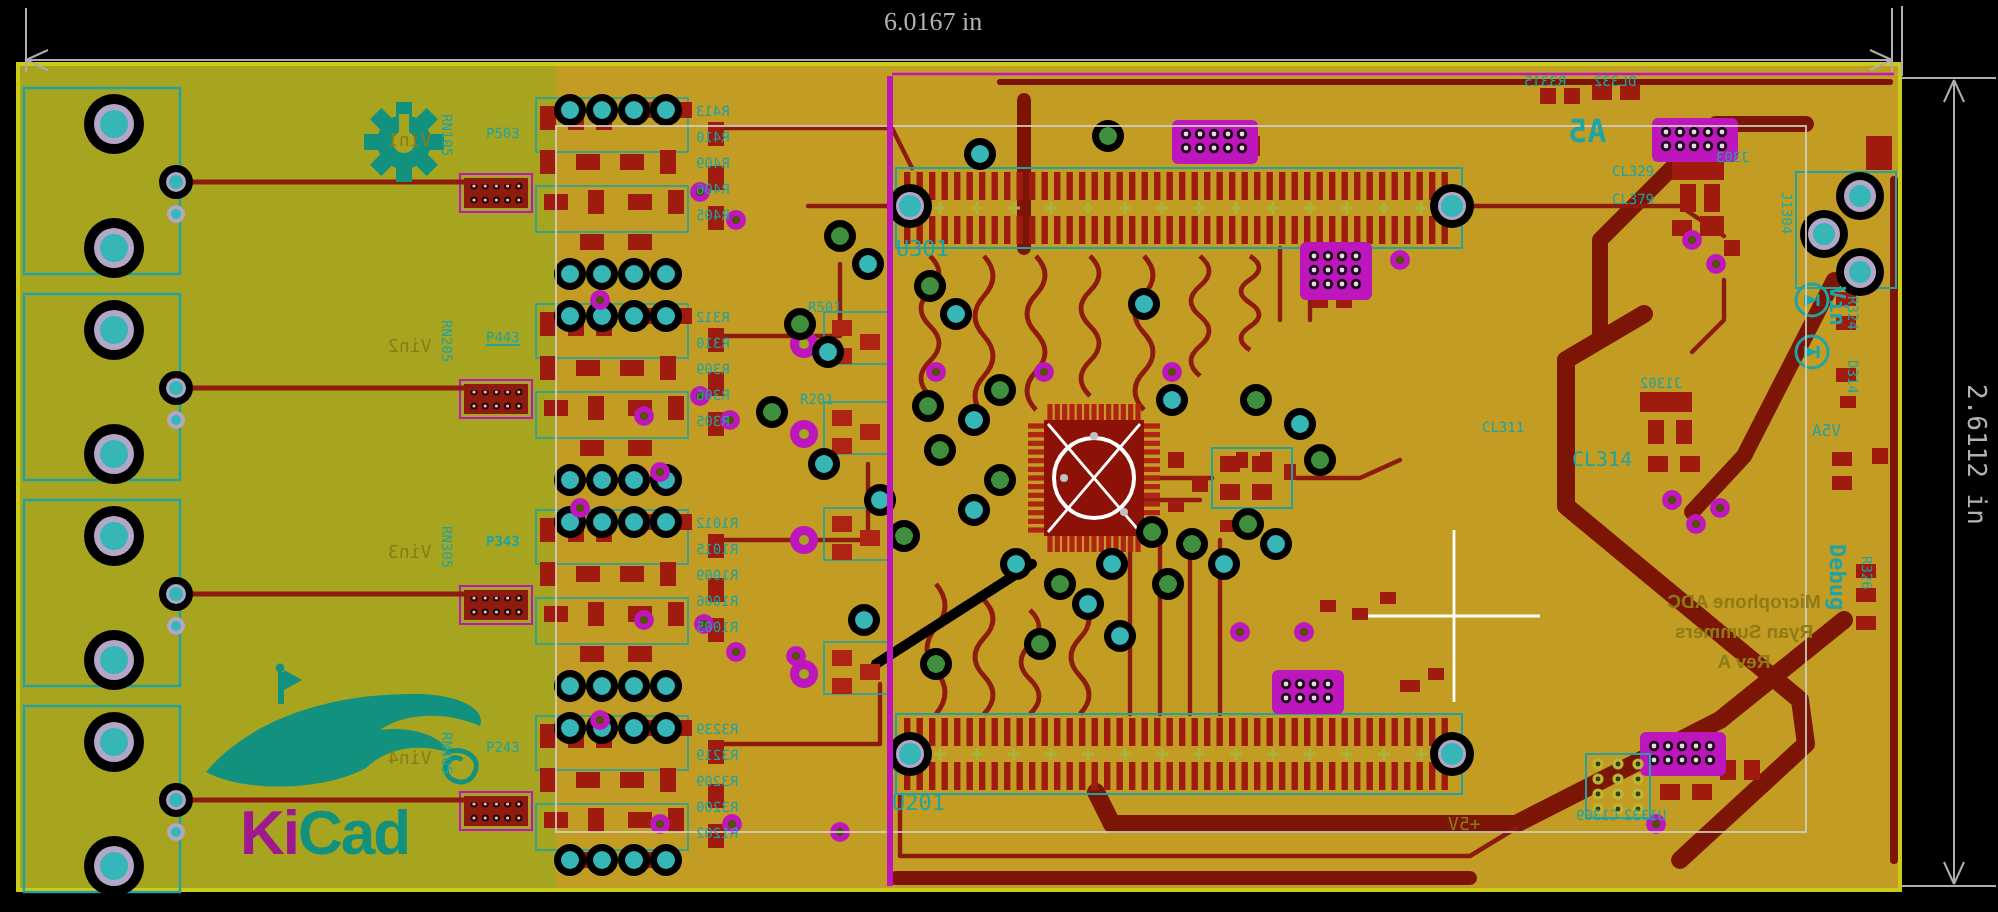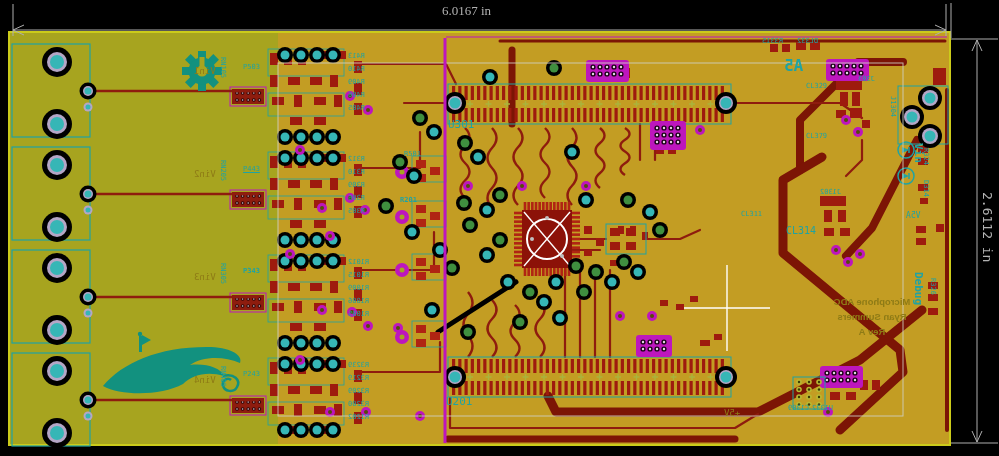--- a/index.html
+++ b/index.html
@@ -1022,43 +1022,44 @@
   <span class="lbl dim" style="left:442px;top:4px;font-family:Liberation Serif, serif;">6.0167 in</span>
   <span class="lbl dim" style="left:994px;top:192px;transform:rotate(90deg);transform-origin:0 0;">2.6112 in</span>
 
   <span class="lbl silk" style="left:448px;top:119px;font-size:11px;text-align:right;">U301</span>
   <span class="lbl silk" style="left:446px;top:396px;font-size:11px;">U201</span>
   <span class="lbl silk mir" style="left:784px;top:58px;font-size:16px;font-weight:bold;">A5</span>
   <span class="lbl silk rot" style="left:924px;top:143px;font-size:11px;font-weight:bold;">Vin</span>
   <span class="lbl silk rot" style="left:924px;top:272px;font-size:11px;font-weight:bold;">Debug</span>
   <span class="lbl mir" style="left:724px;top:409px;font-size:9px;color:#8e7b16;">+5V</span>
 
+  <div id="kicad-logo-text"><span style="color:#a01890">Ki</span><span style="color:#12917f">Cad</span></div>
 
   <div id="title-block">
     <div>Microphone ADC</div>
     <div>Ryan Summers</div>
     <div>Rev A</div>
   </div>
 <div class="lbl" style="left: 762px; top: 38px; font-size: 7px; color: rgb(31, 163, 163); transform: scaleX(-1);">R3315</div>
     <div class="lbl" style="left: 797px; top: 38px; font-size: 7px; color: rgb(31, 163, 163); transform: scaleX(-1);">DL332</div>
     <div class="lbl" style="left: 806px; top: 83px; font-size: 7px; color: rgb(31, 163, 163);">CL329</div>
-    <div class="lbl" style="left: 806px; top: 97px; font-size: 7px; color: rgb(31, 163, 163); margin-top: 36px;">CL379</div>
+    <div class="lbl" style="left: 806px; top: 97px; font-size: 7px; color: rgb(31, 163, 163);">CL379</div>
     <div class="lbl" style="left: 858px; top: 76px; font-size: 7px; color: rgb(31, 163, 163); transform: scaleX(-1);">J303</div>
     <div class="lbl" style="left: 896px; top: 96px; font-size: 7px; color: rgb(31, 163, 163); transform: rotate(90deg); transform-origin: 0px 0px;">J1304</div>
     <div class="lbl" style="left: 820px; top: 189px; font-size: 7px; color: rgb(31, 163, 163); transform: scaleX(-1);">J1302</div>
     <div class="lbl" style="left: 741px; top: 211px; font-size: 7px; color: rgb(31, 163, 163);">CL311</div>
     <div class="lbl" style="left: 786px; top: 226px; font-size: 10px; color: rgb(31, 163, 163);">CL314</div>
     <div class="lbl" style="left: 788px; top: 405px; font-size: 7px; color: rgb(31, 163, 163); transform: scaleX(-1);">C1309</div>
     <div class="lbl" style="left: 812px; top: 405px; font-size: 7px; color: rgb(31, 163, 163); transform: scaleX(-1);">U1332</div>
     <div class="lbl" style="left: 929px; top: 148px; font-size: 7px; color: rgb(31, 163, 163); transform: rotate(90deg); transform-origin: 0px 0px;">R324</div>
     <div class="lbl" style="left: 929px; top: 180px; font-size: 7px; color: rgb(31, 163, 163); transform: rotate(90deg); transform-origin: 0px 0px;">D314</div>
     <div class="lbl" style="left: 936px; top: 278px; font-size: 7px; color: rgb(31, 163, 163); transform: rotate(90deg); transform-origin: 0px 0px;">R326</div>
     <div class="lbl" style="left: 906px; top: 212px; font-size: 8px; color: rgb(31, 163, 163); transform: scaleX(-1);">V5A</div>
     <div class="lbl" style="left: 404px; top: 151px; font-size: 7px; color: rgb(31, 163, 163);">R501</div>
-    <div class="lbl" style="left: 400px; top: 197px; font-size: 7px; color: rgb(31, 163, 163); font-weight: bold;">R201</div>
+    <div class="lbl" style="left: 400px; top: 197px; font-size: 7px; color: rgb(31, 163, 163);">R201</div>
     <div class="lbl" style="left: 243px; top: 64px; font-size: 7px; color: rgb(31, 163, 163);">P503</div>
     <div class="lbl" style="left: 243px; top: 166px; font-size: 7px; color: rgb(31, 163, 163); text-decoration: underline;">P443</div>
     <div class="lbl" style="left: 243px; top: 268px; font-size: 7px; color: rgb(31, 163, 163); font-weight: bold;">P343</div>
     <div class="lbl" style="left: 243px; top: 371px; font-size: 7px; color: rgb(31, 163, 163);">P243</div>
     <div class="lbl" style="left: 194px; top: 67px; font-size: 9px; color: rgb(142, 123, 22); transform: scaleX(-1);">Vin1</div>
     <div class="lbl" style="left: 194px; top: 170px; font-size: 9px; color: rgb(142, 123, 22); transform: scaleX(-1);">Vin2</div>
     <div class="lbl" style="left: 194px; top: 273px; font-size: 9px; color: rgb(142, 123, 22); transform: scaleX(-1);">Vin3</div>
     <div class="lbl" style="left: 194px; top: 376px; font-size: 9px; color: rgb(142, 123, 22); transform: scaleX(-1);">Vin4</div>
     <div class="lbl" style="left: 348px; top: 53px; font-size: 7px; color: rgb(31, 163, 163); transform: scaleX(-1);">R413</div>
     <div class="lbl" style="left: 348px; top: 66px; font-size: 7px; color: rgb(31, 163, 163); transform: scaleX(-1);">R410</div>

